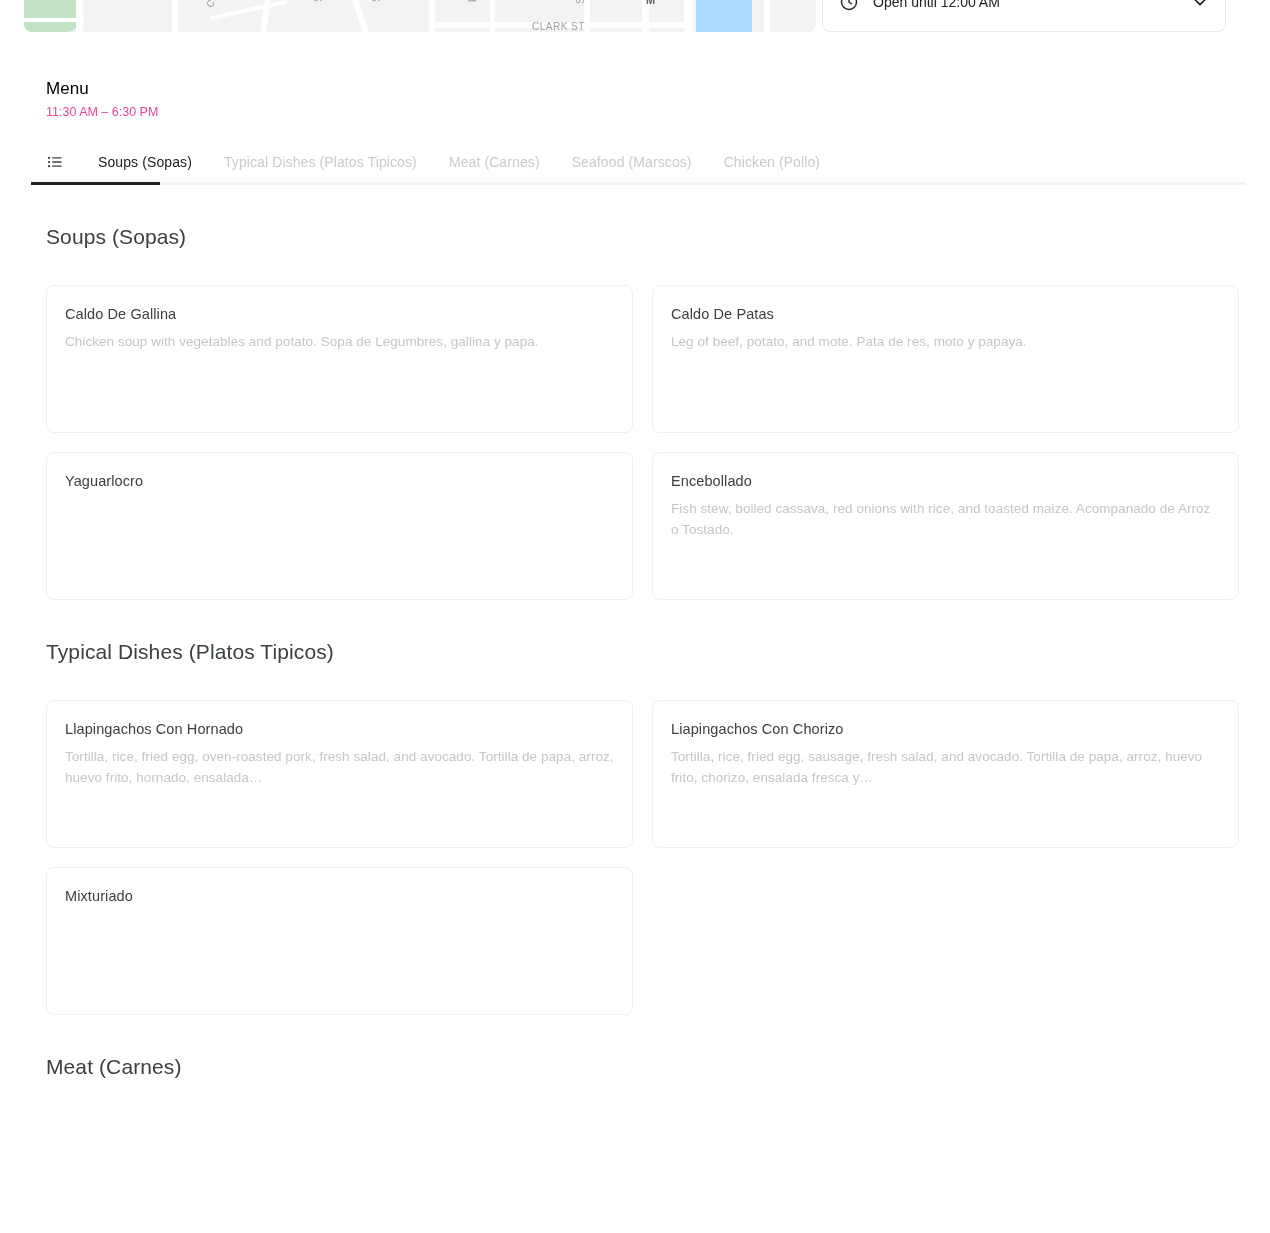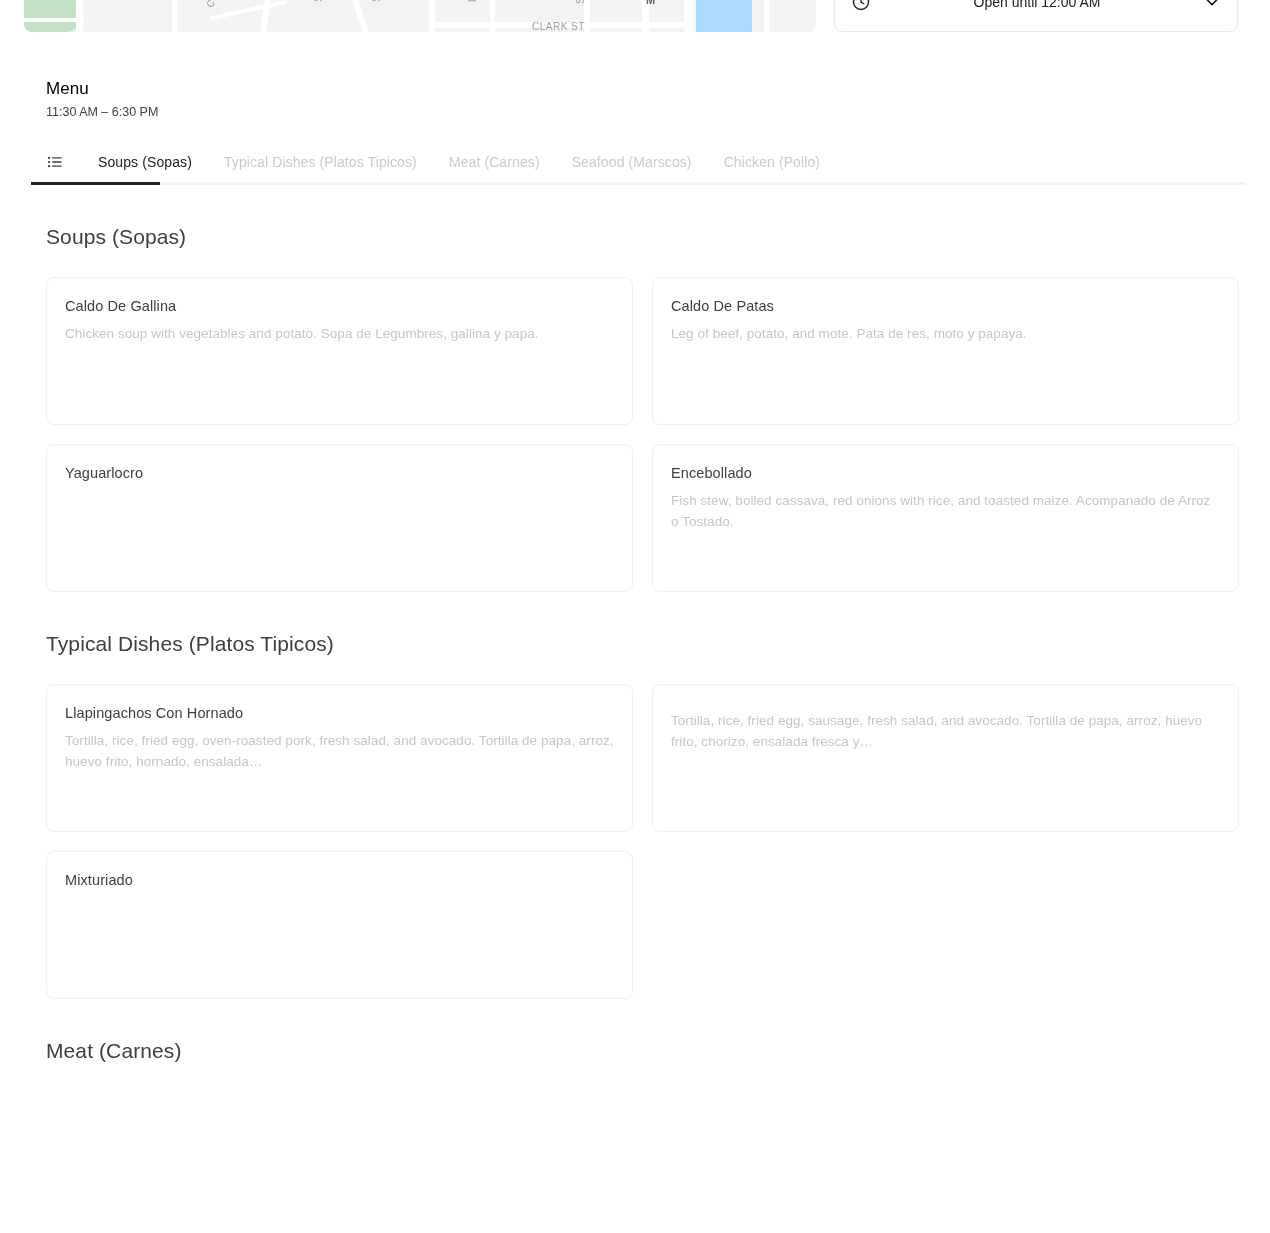--- a/index.html
+++ b/index.html
@@ -56,32 +56,31 @@
   }
   .map-shield {
     position: absolute;
     font-size: 11px;
     font-weight: bold;
     color: #5f6368;
   }
 
   .hours-panel {
     position: relative;
-    margin-left: 16px;
+    margin-left: 4px;
     width: 404px;
     height: 32px;
     background: #ffffff;
     border: 1px solid #e8eaed;
     border-top: none;
     border-radius: 0 0 8px 8px;
     display: flex;
     align-items: flex-start;
     padding: 0 16px;
     flex: none;
-    text-align: center;
   }
   .hours-inner {
     display: flex;
     align-items: center;
     width: 100%;
     height: 24px;
     margin-top: -10px;
     gap: 14px;
   }
   .clock-icon { flex: none; width: 20px; height: 20px; color: #202124; }
@@ -100,21 +99,21 @@
   .menu-title {
     font-size: 17px;
     color: #000000;
     font-weight: 400;
     line-height: 22px;
     letter-spacing: .1px;
   }
   .menu-hours {
     margin-top: 3px;
     font-size: 12.5px;
-    color: #404040;
+    color: #ec4899;
     line-height: 18px;
   }
 
   
   .tabs-wrap {
     position: relative;
     margin-top: 19px;
     padding-left: 46px;
     height: 45px;
   }
@@ -163,21 +162,21 @@
     color: #3c4043;
     font-weight: 400;
     letter-spacing: .1px;
     margin: 40px 0 0 0;
   }
   .cards-grid {
     display: grid;
     grid-template-columns: 587px 587px;
     column-gap: 25px;
     row-gap: 24px;
-    margin-top: 28px;
+    margin-top: 36px;
     gap: 19px;
   }
   .dish-card {
     border: 1px solid #edeff1;
     border-radius: 8px;
     height: 148px;
     padding: 18px 18px 0 18px;
     background: #fff;
     overflow: hidden;
   }
@@ -294,20 +293,21 @@
     </div>
   </div>
 
   <h2 class="section-title">Typical Dishes (Platos Tipicos)</h2>
   <div class="cards-grid">
     <div class="dish-card">
       <div class="dish-name">Llapingachos Con Hornado</div>
       <div class="dish-desc">Tortilla, rice, fried egg, oven-roasted pork, fresh salad, and avocado. Tortilla de papa, arroz, huevo frito, hornado, ensalada…</div>
     </div>
     <div class="dish-card">
+      <div class="dish-name">Liapingachos Con Chorizo</div>
       <div class="dish-desc">Tortilla, rice, fried egg, sausage, fresh salad, and avocado. Tortilla de papa, arroz, huevo frito, chorizo, ensalada fresca y…</div>
     </div>
     <div class="dish-card">
       <div class="dish-name">Mixturiado</div>
     </div>
   </div>
 
   <h2 class="section-title">Meat (Carnes)</h2>
 
 </div>

